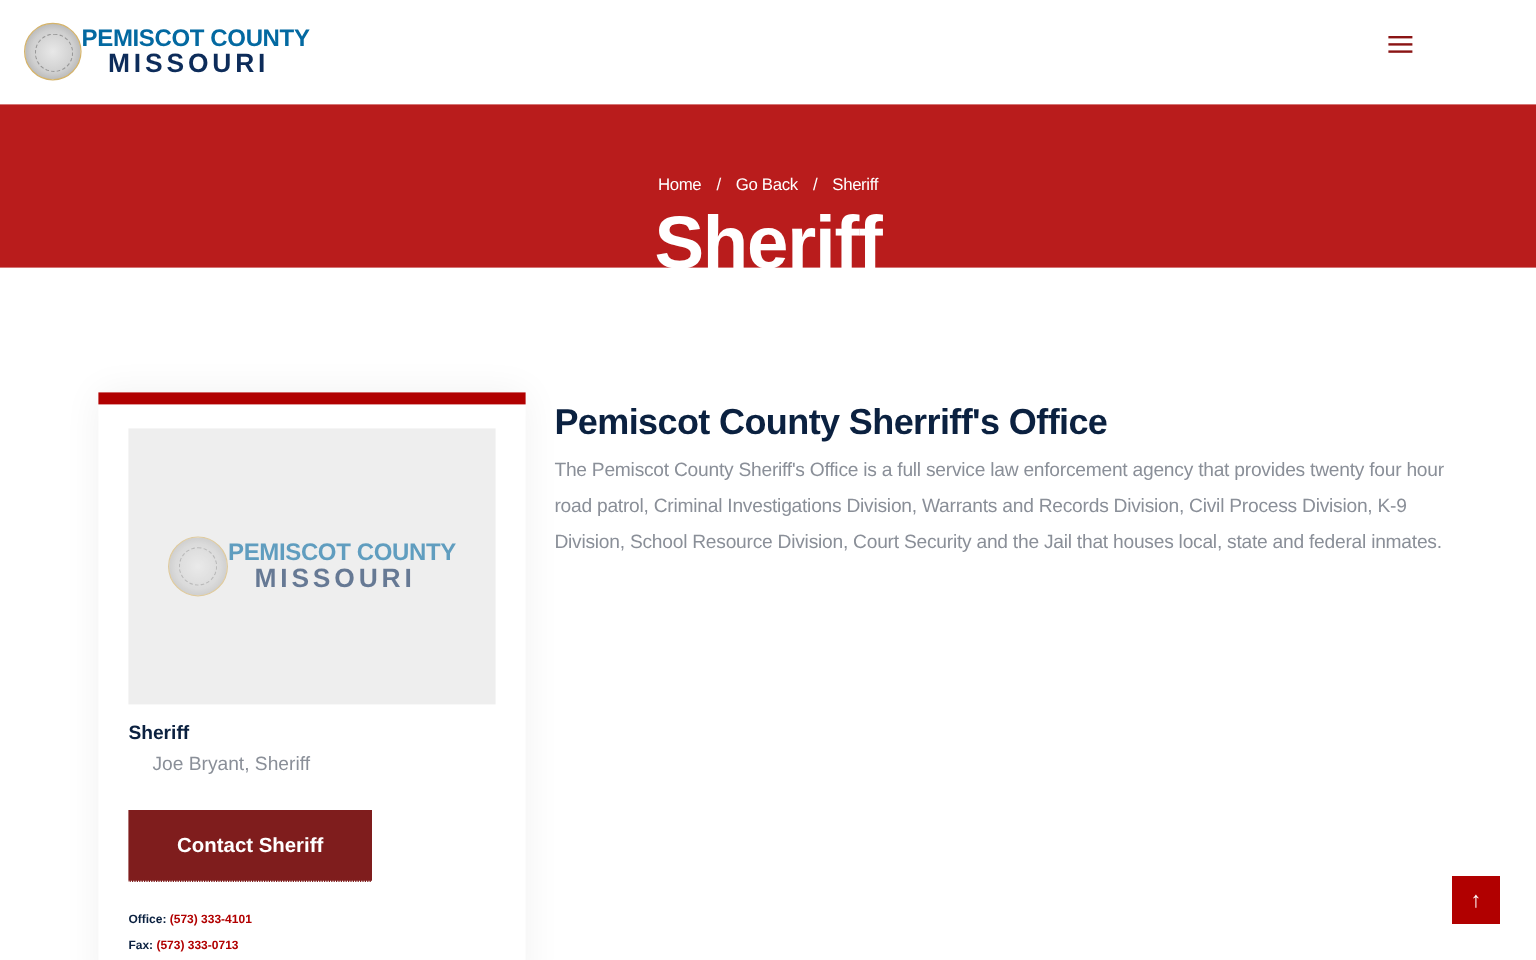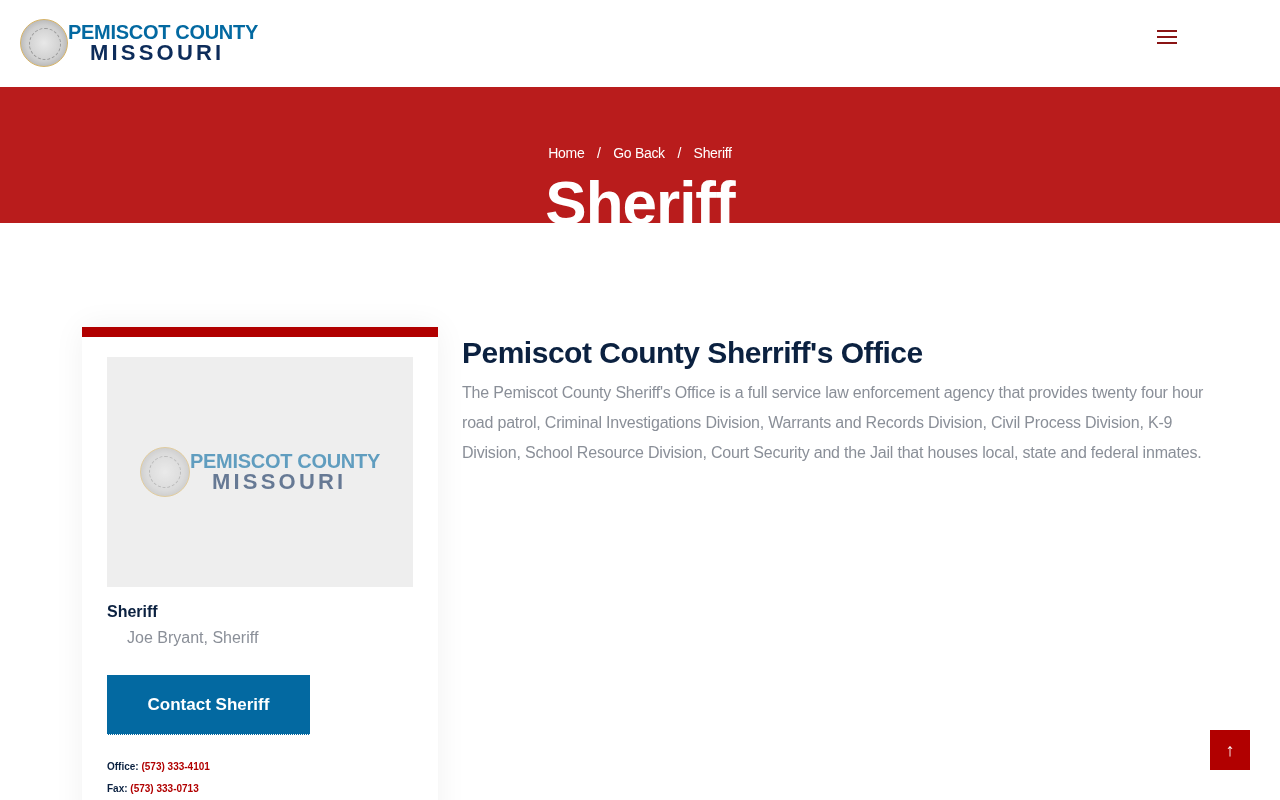--- a/index.html
+++ b/index.html
@@ -20,21 +20,21 @@
     .hero-title { position: absolute; top: 80px; width: 100%; text-align: center; font-size: 62px; font-weight: bold; letter-spacing: -1px; }
     .card { position: absolute; left: 82px; top: 327px; width: 356px; height: 500px; background: #fff; box-shadow: 0 0 30px rgba(0,0,0,0.06); }
     .card-bar { height: 10px; background: #b10000; }
     .card-image { position: absolute; left: 25px; top: 30px; width: 306px; height: 230px; background: #eeeeee; display: flex; align-items: center; justify-content: center; }
     .ghost-logo { display: flex; align-items: center; opacity: 0.6; }
     .ghost-logo .seal { width: 50px; height: 50px; }
     .ghost-logo .logo-line1 { font-size: 20px; }
     .ghost-logo .logo-line2 { font-size: 22px; }
     .card-role { position: absolute; left: 25px; top: 276px; font-size: 16px; font-weight: bold; color: #0b2140; }
     .card-name { position: absolute; left: 25px; top: 302px; font-size: 16px; color: #8a8f98; margin-left: 20px; }
-    .contact-btn { position: absolute; left: 25px; top: 348px; width: 203px; height: 60px; background: #0369a1; color: #fff; font-size: 17px; font-weight: bold; border: none; border-bottom: 1px dotted #fff; cursor: pointer; font-family: "Liberation Sans", sans-serif; }
+    .contact-btn { position: absolute; left: 25px; top: 348px; width: 203px; height: 60px; background: #7f1d1d; color: #fff; font-size: 17px; font-weight: bold; border: none; border-bottom: 1px dotted #fff; cursor: pointer; font-family: "Liberation Sans", sans-serif; }
     .card-line { position: absolute; left: 25px; font-size: 10px; font-weight: bold; color: #0b2140; }
     .card-line .phone { color: #b10000; }
     .content { position: absolute; left: 462px; top: 336px; width: 745px; }
     .content-title { font-size: 30px; font-weight: bold; color: #0b2140; letter-spacing: -0.5px; }
     .content-body { margin-top: 8px; font-size: 16px; color: #8a8f98; line-height: 30px; letter-spacing: -0.2px; }
     .scroll-top { position: absolute; left: 1210px; top: 730px; width: 40px; height: 40px; background: #b10000; display: flex; align-items: center; justify-content: center; cursor: pointer; color: #fff; font-size: 18px; font-weight: bold; }
   </style>
 </head>
 <body>
 

